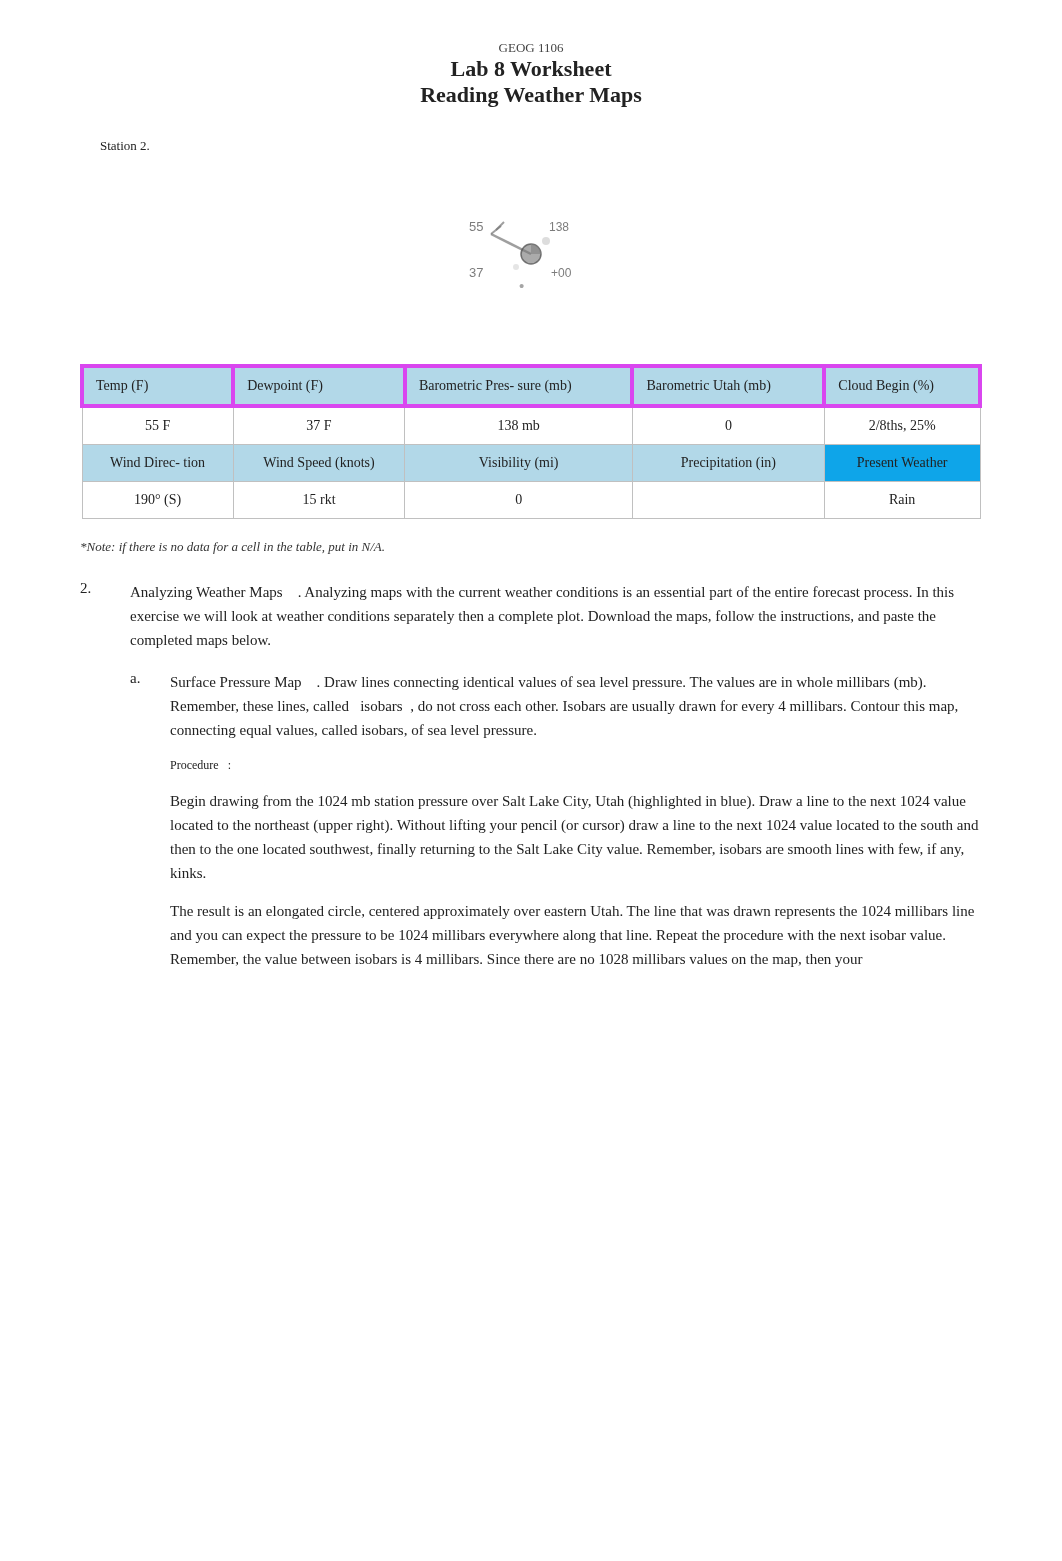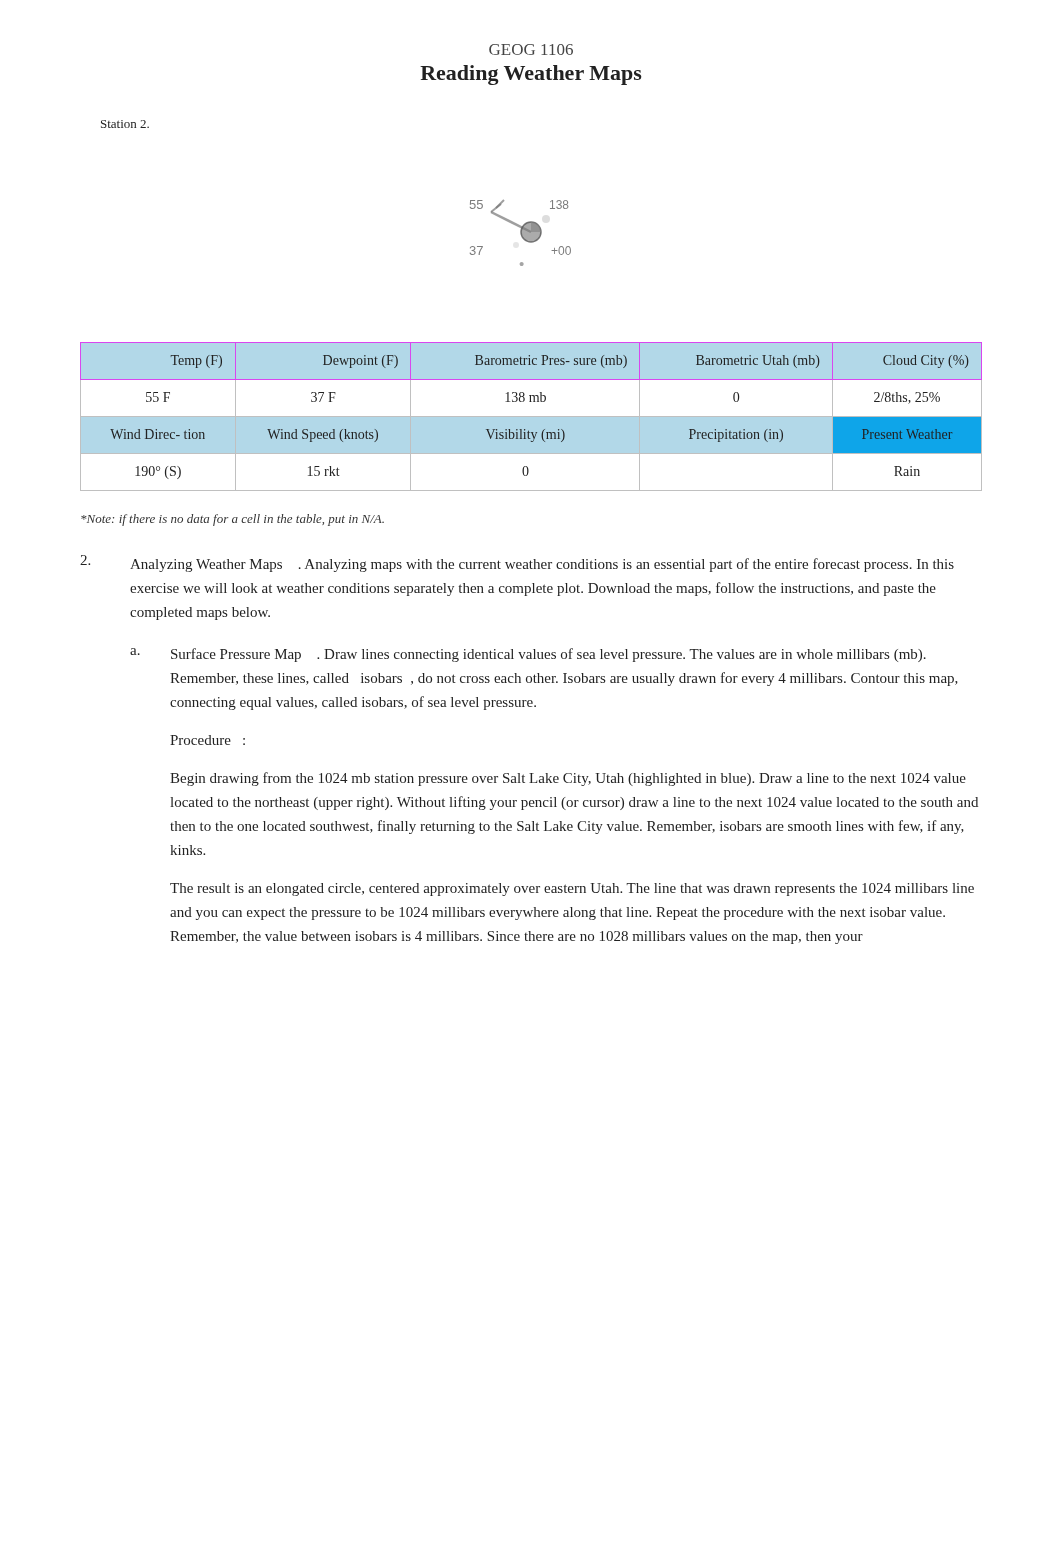--- a/index.html
+++ b/index.html
@@ -17,21 +17,21 @@
       min-height: 1561px;
       padding: 40px 80px;
     }
 
     .header {
       text-align: center;
       margin-bottom: 30px;
     }
 
     .header .subtitle {
-      font-size: 17px;
+      font-size: 13px;
       color: #444;
     }
 
     .header .title-main {
       font-size: 22px;
       font-weight: bold;
     }
 
     .header .title-sub {
       font-size: 22px;
@@ -56,23 +56,23 @@
     .data-table {
       width: 100%;
       border-collapse: collapse;
       margin-bottom: 20px;
       font-size: 14px;
     }
 
     .data-table th {
       background-color: #b2d8e8;
       padding: 10px 12px;
-      text-align: right;
+      text-align: left;
       font-weight: normal;
-      border: 1px solid #d946ef;
+      border: 4px solid #d946ef;
       vertical-align: top;
     }
 
     .data-table td {
       padding: 10px 12px;
       border: 1px solid #c0c0c0;
       vertical-align: top;
       text-align: center;
     }
 
@@ -131,33 +131,34 @@
       margin-bottom: 14px;
       line-height: 1.6;
     }
 
     .procedure-block {
       margin-top: 10px;
     }
 
     .procedure-label {
       margin-bottom: 8px;
-      font-size: 15px;
+      font-size: 12px;
     }
 
     
     .station-svg {
       display: block;
     }
   </style>
 </head>
 <body>
 
 <div class="header">
   <div class="subtitle">GEOG 1106</div>
+  <div class="title-main">Lab 8 Worksheet</div>
   <div class="title-sub">Reading Weather Maps</div>
 </div>
 
 <div class="station-label">Station 2.</div>
 
 <div class="weather-image-area">
   <svg class="station-svg" width="200" height="150" viewBox="0 0 200 150">
 
     <circle cx="100" cy="75" r="10" fill="#888" opacity="0.7"></circle>
 
@@ -184,21 +185,21 @@
   </svg>
 </div>
 
 <table class="data-table">
   <thead>
     <tr>
       <th>Temp (F)</th>
       <th>Dewpoint (F)</th>
       <th>Barometric Pres- sure (mb)</th>
       <th>Barometric Utah (mb)</th>
-      <th>Cloud City (%)</th>
+      <th>Cloud Begin (%)</th>
     </tr>
   </thead>
   <tbody>
     <tr>
       <td>55 F</td>
       <td>37 F</td>
       <td>138 mb</td>
       <td>0</td>
       <td>2/8ths, 25%</td>
     </tr>

